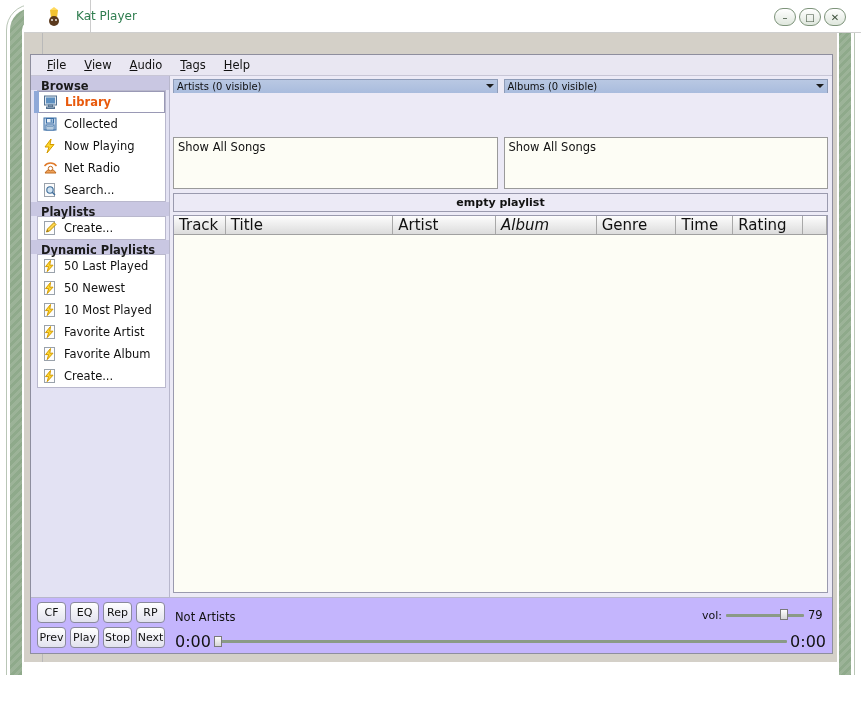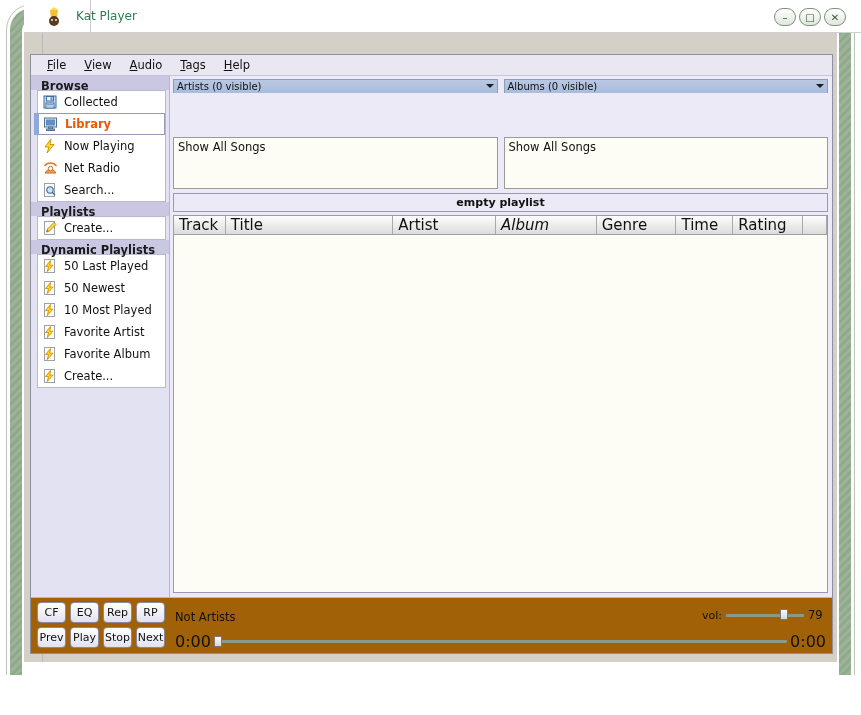--- a/index.html
+++ b/index.html
@@ -319,21 +319,21 @@
   .table-body {
     flex: 1 1 auto;
     background: #fdfdf5;
     min-height: 0;
   }
 
   
   .controls {
     flex: 0 0 56px;
     height: 56px;
-    background: #a16207;
+    background: #c4b5fd;
     border-top: 1px solid #b8b7cc;
     display: flex;
     box-sizing: border-box;
     position: relative;
   }
   .btn-grid {
     width: 140px;
     flex: 0 0 140px;
     padding: 4px 0 0 6px;
     box-sizing: border-box;
@@ -454,39 +454,39 @@
       <div class="menuitem"><u>A</u><span>udio</span></div>
       <div class="menuitem"><u>T</u><span>ags</span></div>
       <div class="menuitem"><u>H</u><span>elp</span></div>
     </div>
 
     <div class="body-split">
 
       <div class="sidebar" id="sidebar">
           <div class="side-group">Browse</div>
           <div class="side-list">
+            <div class="side-item selected">
+              <svg class="side-icon" viewBox="0 0 17 16">
+                <rect x="1.5" y="2" width="12" height="9" fill="#dfe6ef" stroke="#53708f"></rect>
+                <rect x="3" y="3.5" width="9" height="6" fill="#5d8fc0"></rect>
+                <rect x="5.5" y="11" width="4" height="2" fill="#9fb3c6" stroke="#53708f"></rect>
+                <rect x="3.5" y="13" width="8" height="1.5" fill="#b9c7d5" stroke="#53708f"></rect>
+              </svg>
+              <span class="side-label">Library</span>
+            </div>
             <div class="side-item">
               <svg class="side-icon" viewBox="0 0 17 16">
                 <rect x="2" y="2" width="12" height="12" fill="#c9d9ea" stroke="#3b6ea5"></rect>
                 <rect x="4.5" y="2.5" width="7" height="4.5" fill="#eef4fa" stroke="#3b6ea5"></rect>
                 <rect x="8.5" y="3.2" width="2" height="3.3" fill="#5f8fbe"></rect>
                 <rect x="4" y="9" width="8" height="5" fill="#f2f7fb" stroke="#3b6ea5"></rect>
                 <line x1="5" y1="10.5" x2="11" y2="10.5" stroke="#7fa2c4"></line>
                 <line x1="5" y1="12" x2="11" y2="12" stroke="#7fa2c4"></line>
               </svg>
               <span class="side-label">Collected</span>
-            </div>
-            <div class="side-item selected">
-              <svg class="side-icon" viewBox="0 0 17 16">
-                <rect x="1.5" y="2" width="12" height="9" fill="#dfe6ef" stroke="#53708f"></rect>
-                <rect x="3" y="3.5" width="9" height="6" fill="#5d8fc0"></rect>
-                <rect x="5.5" y="11" width="4" height="2" fill="#9fb3c6" stroke="#53708f"></rect>
-                <rect x="3.5" y="13" width="8" height="1.5" fill="#b9c7d5" stroke="#53708f"></rect>
-              </svg>
-              <span class="side-label">Library</span>
             </div>
             <div class="side-item">
               <svg class="side-icon" viewBox="0 0 17 16">
                 <path d="M9 1 L3 9 L7 9 L5 15 L12 6.5 L8 6.5 Z" fill="#ffd92e" stroke="#d39a00"></path>
               </svg>
               <span class="side-label">Now Playing</span>
             </div>
             <div class="side-item">
               <svg class="side-icon" viewBox="0 0 17 16">
                 <path d="M3 13 A6 6 0 0 1 14 13 Z" fill="#f0a35a" stroke="#c06a1f"></path>

